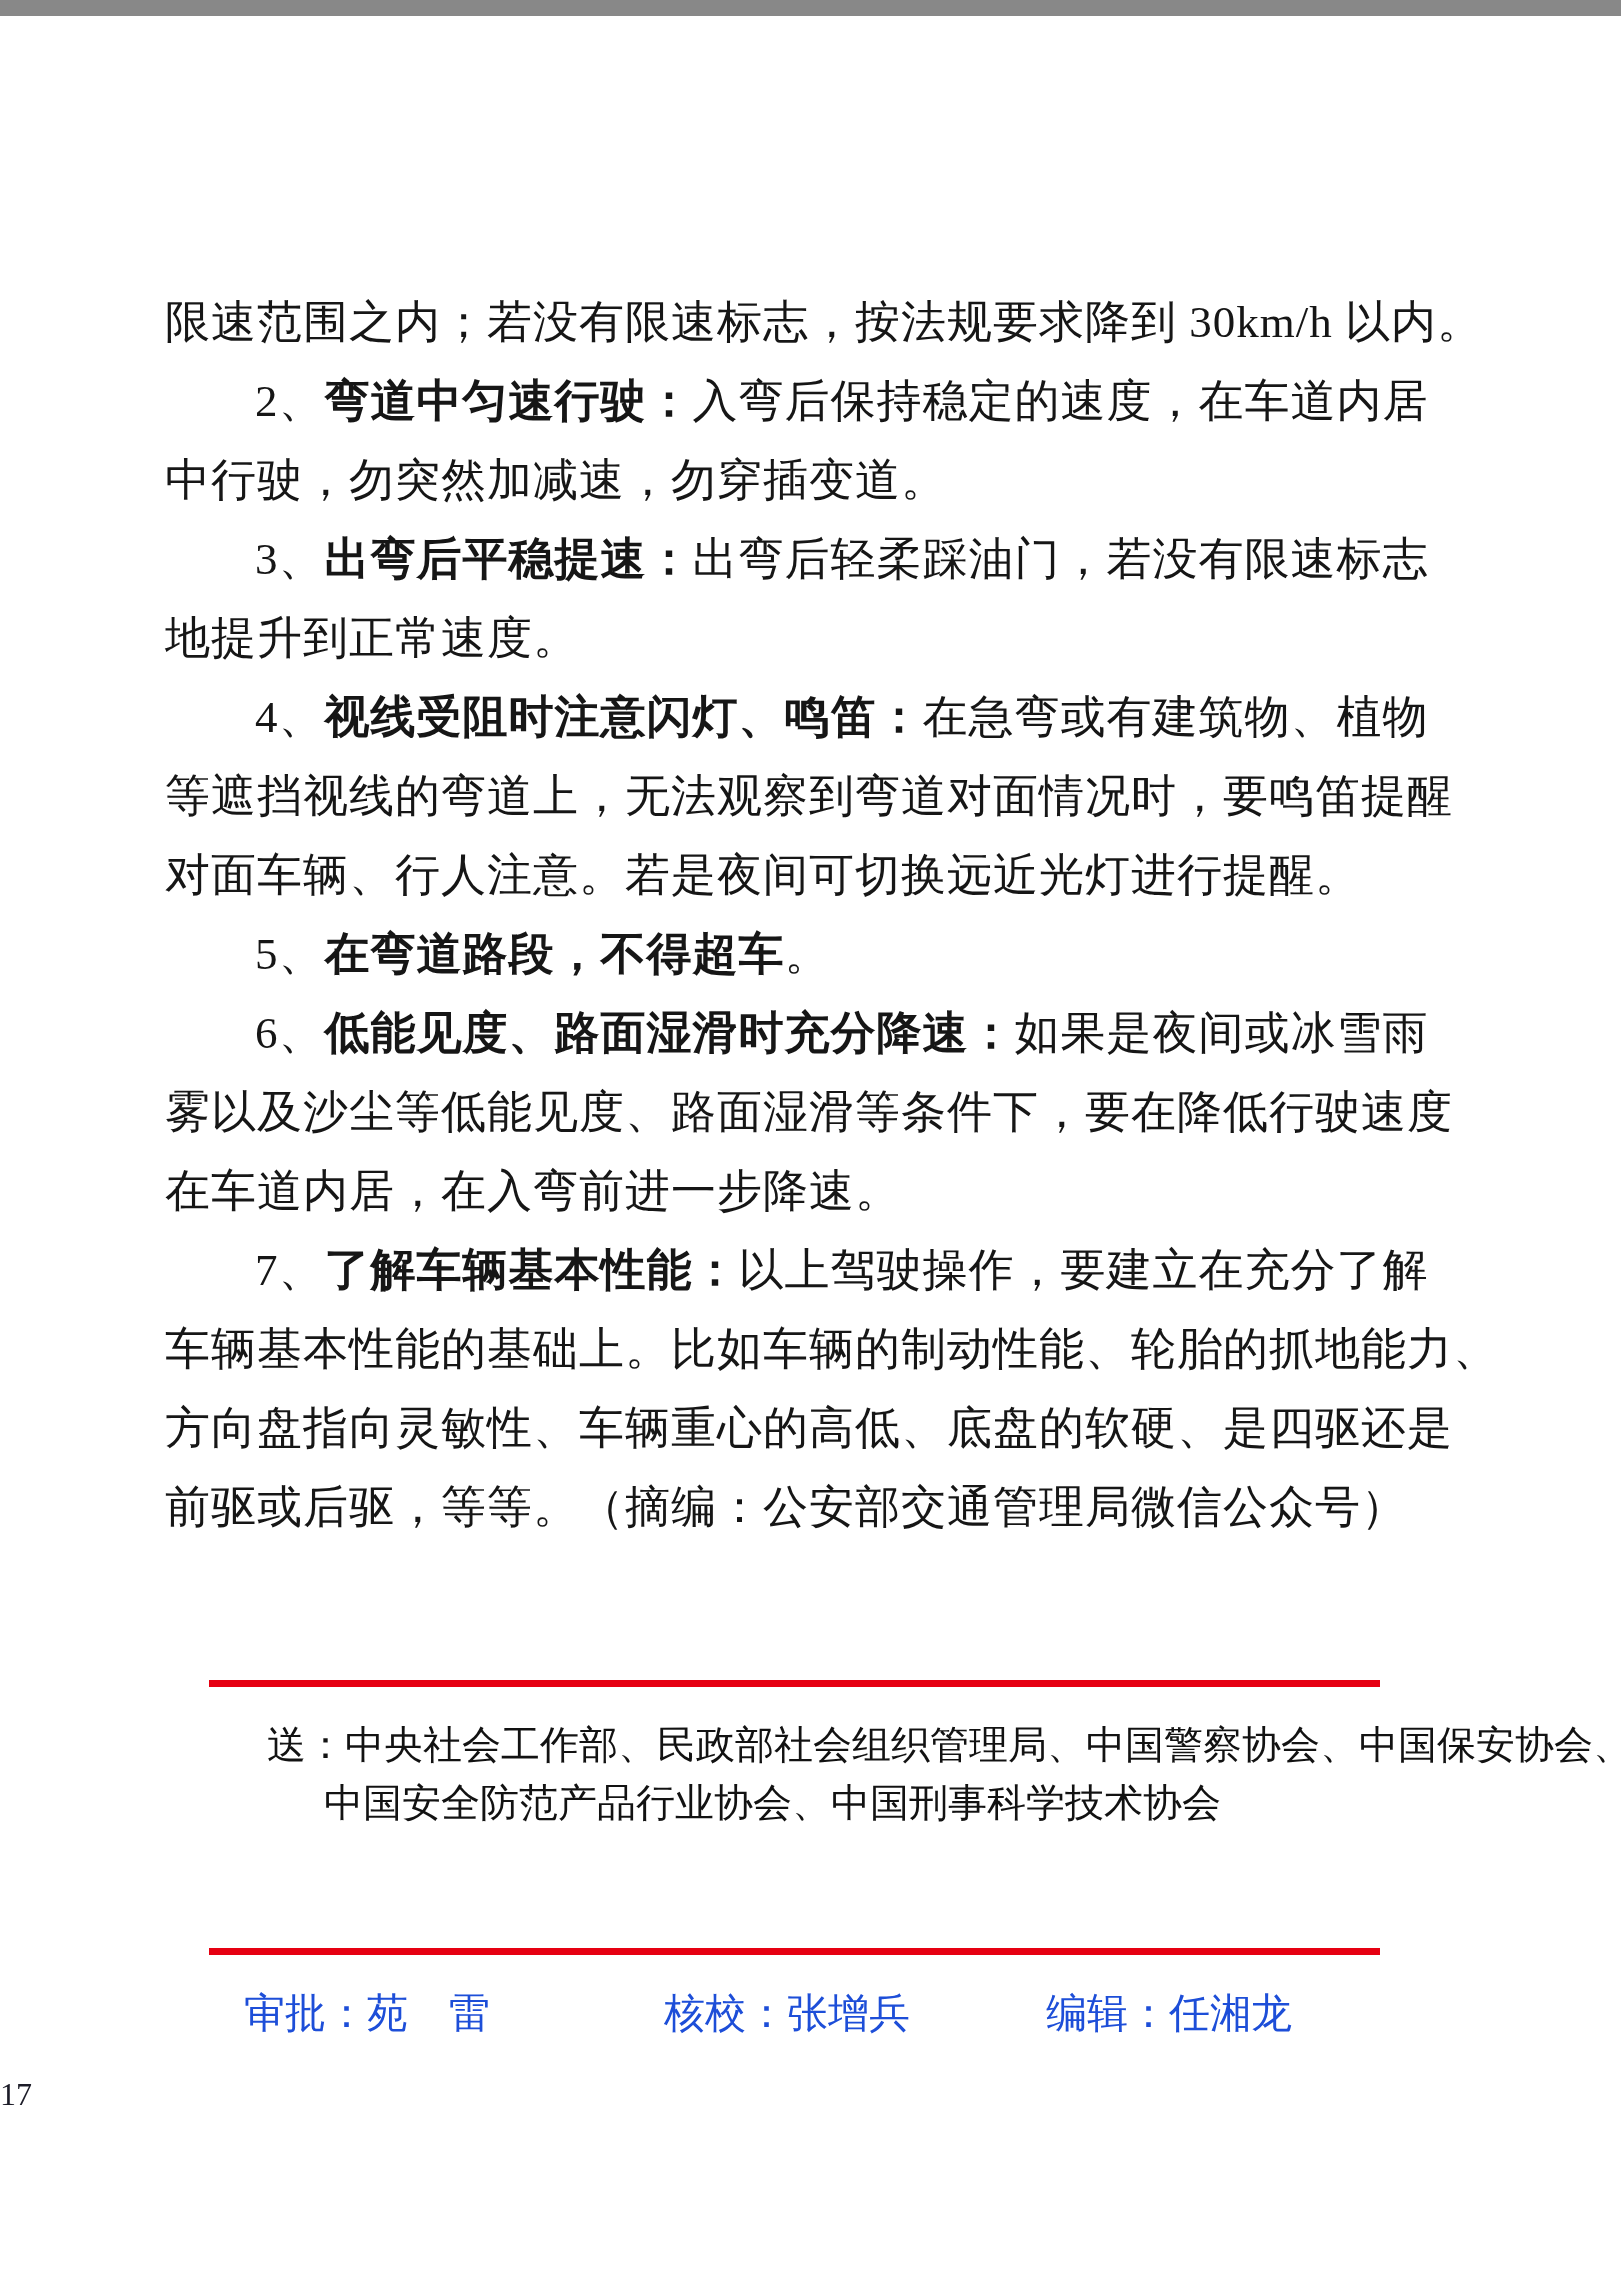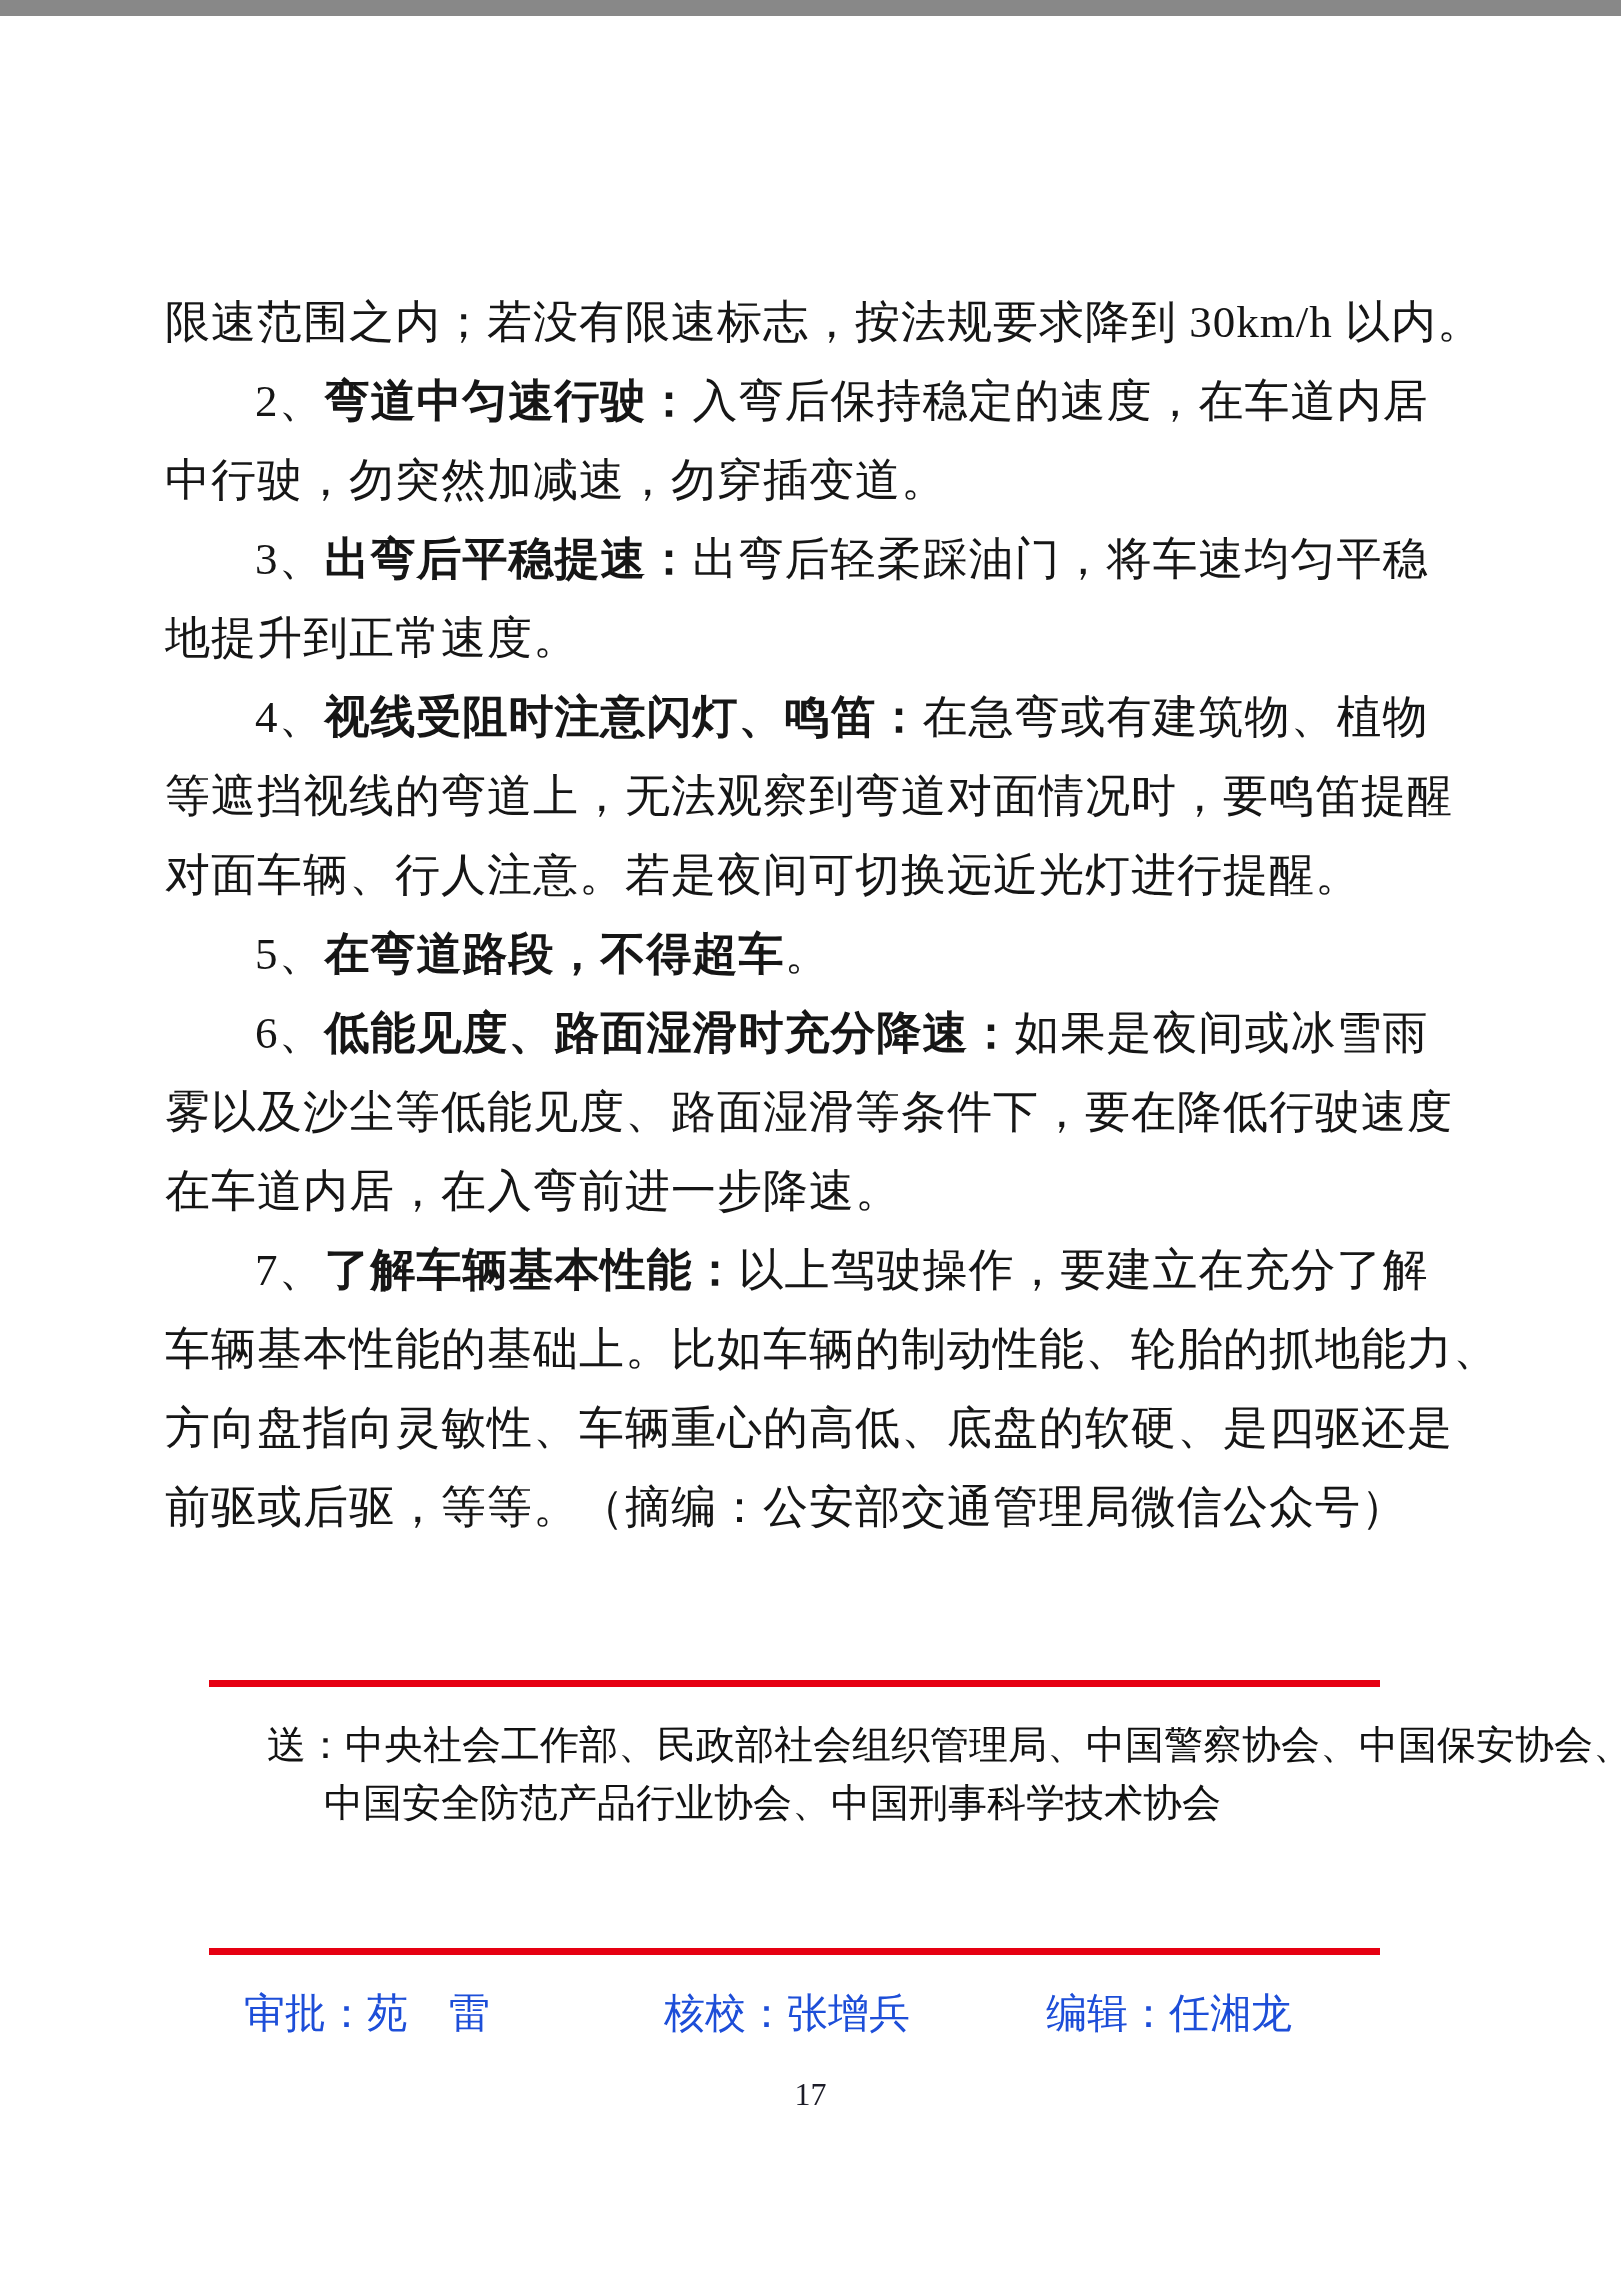--- a/index.html
+++ b/index.html
@@ -41,34 +41,34 @@
     font-family:"Liberation Sans","DejaVu Sans",sans-serif;
     font-size:41px; color:#1d4ed8;
   }
   .signoff .entry { position:absolute; top:0; white-space:nowrap; }
   .signoff .entry.approver { left:0; }
   .signoff .entry.proofreader { left:420px;text-align:center; }
   .signoff .entry.editor { left:802px; }
   
   .page-number {
     position:absolute; left:0; top:2060px; width:100%;
-    text-align:center; font-size:32px; color:#1c1c28;
+    font-size:32px; color:#1c1c28;
     font-family:"Liberation Serif","DejaVu Serif",serif;
   }
 </style>
 </head>
 <body>
 
 <div class="page" style="background: rgb(255, 255, 255); color: rgb(22, 22, 22);">
 
   <div class="body-text">
       <div class="bodyline"><span>限速范围之内；若没有限速标志，按法规要求降到 30km/h 以内。</span></div>
       <div class="bodyline indent"><span>2、</span><span class="b">弯道中匀速行驶：</span><span>入弯后保持稳定的速度，在车道内居</span></div>
       <div class="bodyline"><span>中行驶，勿突然加减速，勿穿插变道。</span></div>
-      <div class="bodyline indent"><span>3、</span><span class="b">出弯后平稳提速：</span><span>出弯后轻柔踩油门，将车速均匀平稳</span></div>
+      <div class="bodyline indent"><span>3、</span><span class="b">出弯后平稳提速：</span><span>出弯后轻柔踩油门，若没有限速标志</span></div>
       <div class="bodyline"><span>地提升到正常速度。</span></div>
       <div class="bodyline indent"><span>4、</span><span class="b">视线受阻时注意闪灯、鸣笛：</span><span>在急弯或有建筑物、植物</span></div>
       <div class="bodyline"><span>等遮挡视线的弯道上，无法观察到弯道对面情况时，要鸣笛提醒</span></div>
       <div class="bodyline"><span>对面车辆、行人注意。若是夜间可切换远近光灯进行提醒。</span></div>
       <div class="bodyline indent"><span>5、</span><span class="b">在弯道路段，不得超车</span><span>。</span></div>
       <div class="bodyline indent"><span>6、</span><span class="b">低能见度、路面湿滑时充分降速：</span><span>如果是夜间或冰雪雨</span></div>
       <div class="bodyline"><span>雾以及沙尘等低能见度、路面湿滑等条件下，要在降低行驶速度</span></div>
       <div class="bodyline"><span>在车道内居，在入弯前进一步降速。</span></div>
       <div class="bodyline indent"><span>7、</span><span class="b">了解车辆基本性能：</span><span>以上驾驶操作，要建立在充分了解</span></div>
       <div class="bodyline"><span>车辆基本性能的基础上。比如车辆的制动性能、轮胎的抓地能力、</span></div>

